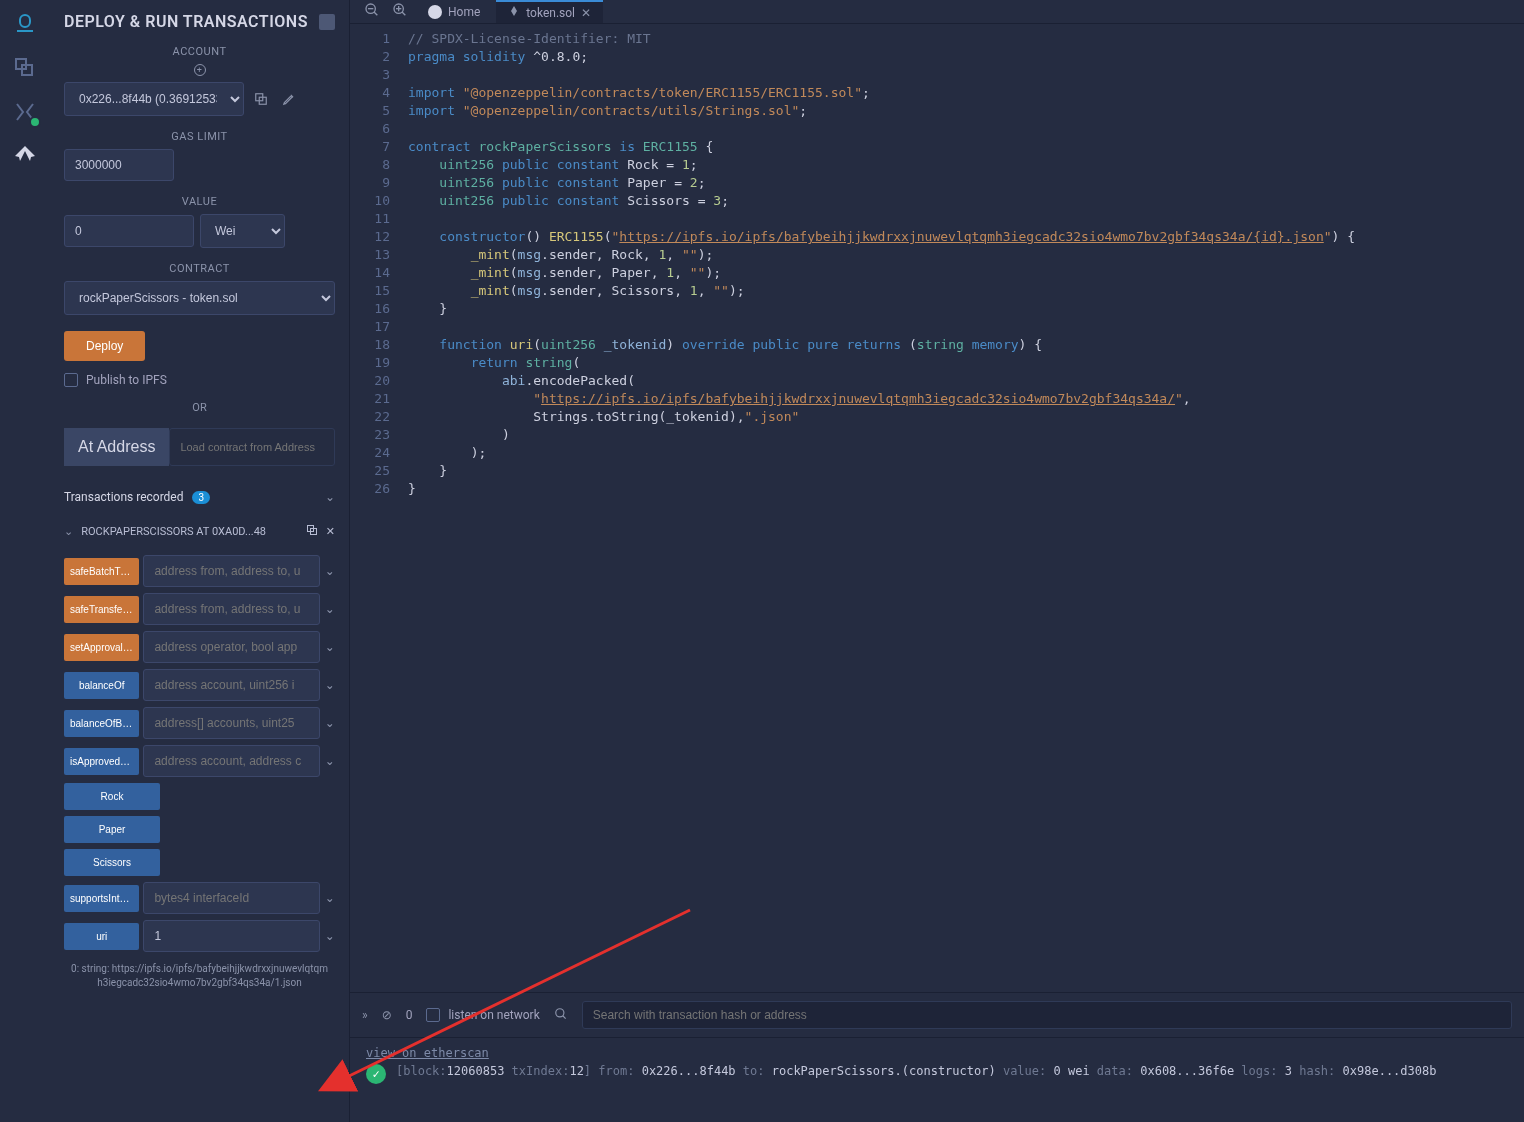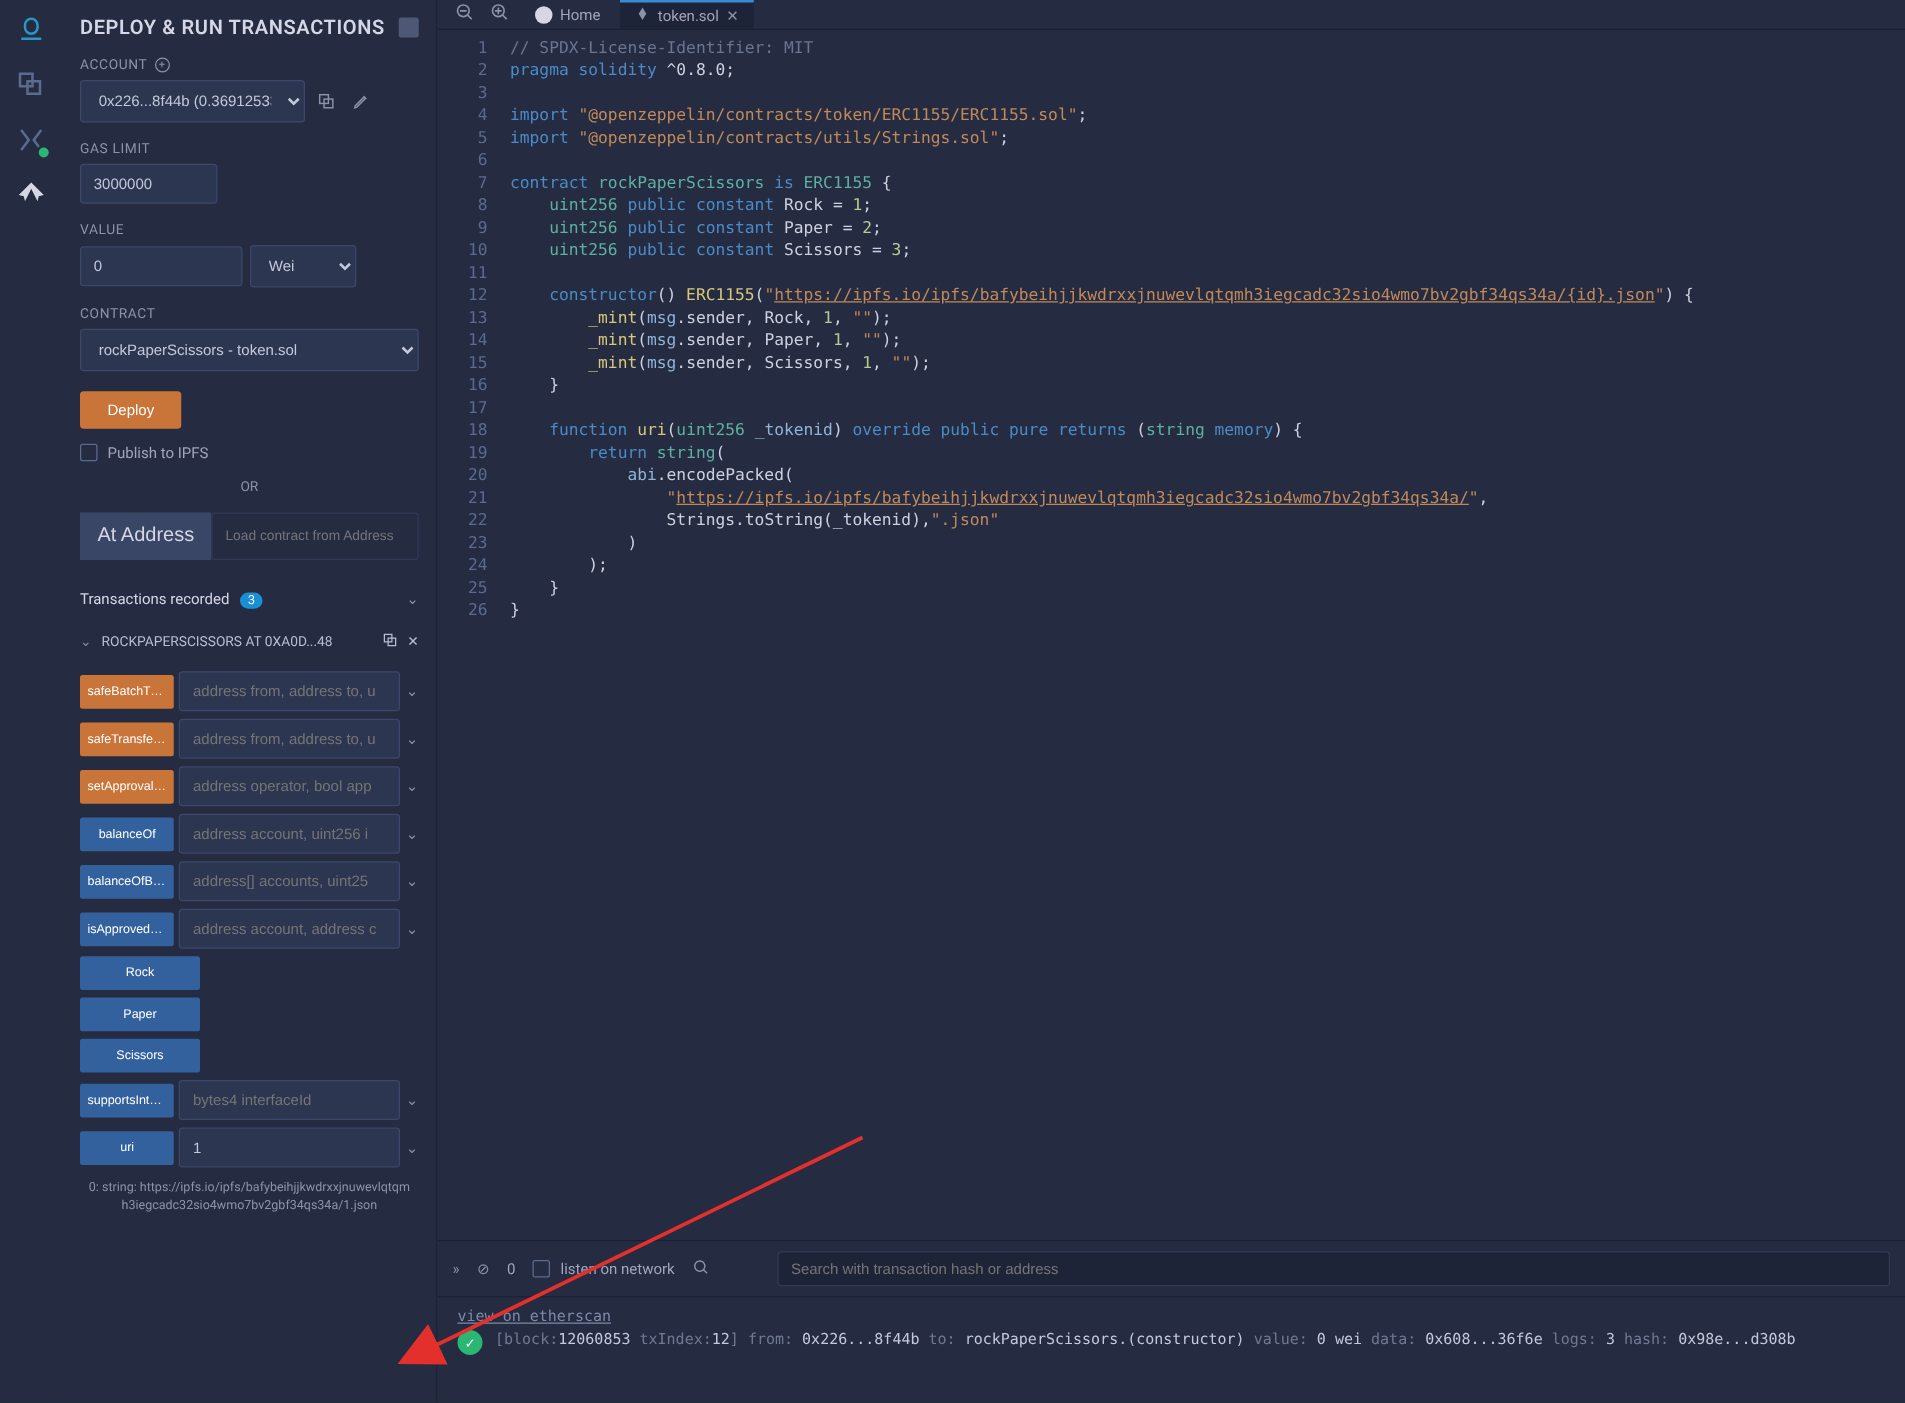--- a/index.html
+++ b/index.html
@@ -39,21 +39,21 @@
   left: 50px; top: 0;
   width: 300px;
   height: 100%;
   background: #252C41;
   padding: 12px 14px;
   overflow-y: auto;
   border-right: 1px solid #1a2033;
 }
 .panel h1 { color:#d5d7e6; font-size:16px; font-weight:600; letter-spacing:.5px; display:flex; align-items:center; justify-content:space-between;}
 .panel h1 .sq { width:16px; height:16px; background:#4d5875; border-radius:2px;}
-.lbl { font-size:11px; letter-spacing:.5px; color:#8b93aa; margin-top:14px; display:flex; align-items:center; gap:6px;}
+.lbl { font-size:11px; letter-spacing:.5px; color:#8b93aa; margin-top:14px; display:flex; align-items:center; gap:6px;flex-direction:column;}
 .lbl .plus { width:12px;height:12px;border:1px solid #8b93aa;border-radius:50%;display:inline-flex;align-items:center;justify-content:center;font-size:9px;}
 .field-row { display:flex; gap:6px; margin-top:6px; align-items:center;}
 select,input[type=text]{
   background:#2d3650; border:1px solid #3c476a; color:#c4c8dc;
   padding:8px 10px; border-radius:3px; font-size:12px; flex:1;
 }
 .select-w { width:180px; flex:none;}
 .unit-sel { width:85px; flex:none;}
 .icon-btn { width:22px;height:22px;color:#8b93aa;cursor:pointer; display:flex;align-items:center;justify-content:center;}
 .deploy-btn { background:#c97539; color:#fff; padding:8px 22px; border:none; border-radius:3px; font-size:12px; margin-top:16px; cursor:pointer;}
@@ -99,21 +99,21 @@
 .c-id{color:#8fb3d9;}
 .c-text{color:#cdd0df;}
 
 
 .term{ height:130px; background:#252C41; border-top:1px solid #1a2033; display:flex; flex-direction:column;}
 .term-bar{ display:flex; align-items:center; gap:14px; padding:8px 12px; border-bottom:1px solid #1a2033;}
 .term-bar .tb-ic{ color:#8b93aa; cursor:pointer;}
 .term-bar .count{ color:#a2a3bd;}
 .term-bar .listen{ display:flex; align-items:center; gap:8px; color:#a2a3bd;}
 .term-bar .listen .chk{width:14px;height:14px;border:1px solid #5b6a8f;border-radius:2px;}
-.term-bar input{ background:#1e2438; border:1px solid #2f3a57; color:#8b93aa; padding:6px 10px; width:260px; border-radius:3px;margin-left:40px;}
+.term-bar input{ background:#1e2438; border:1px solid #2f3a57; color:#8b93aa; padding:6px 10px; width:260px; border-radius:3px;}
 .term-body{ flex:1; padding:8px 16px; font-family:Menlo,Consolas,monospace; font-size:12px; color:#9da4b8; overflow:auto;}
 .term-body .link{ color:#7d8aa8; text-decoration:underline; cursor:pointer;}
 .term-body .ok-circ{ display:inline-flex; width:20px; height:20px; background:#2bb673; border-radius:50%; align-items:center; justify-content:center; color:#fff; margin-right:10px; vertical-align:middle;}
 .term-body .row2{ margin-top:4px; display:flex; align-items:flex-start;}
 .log-kv .k{ color:#6f7992;} .log-kv .v{ color:#c4c8dc;}
 
 
 .arrow-svg{ position:absolute; left:0; top:0; pointer-events:none; z-index:50;}
 
 

